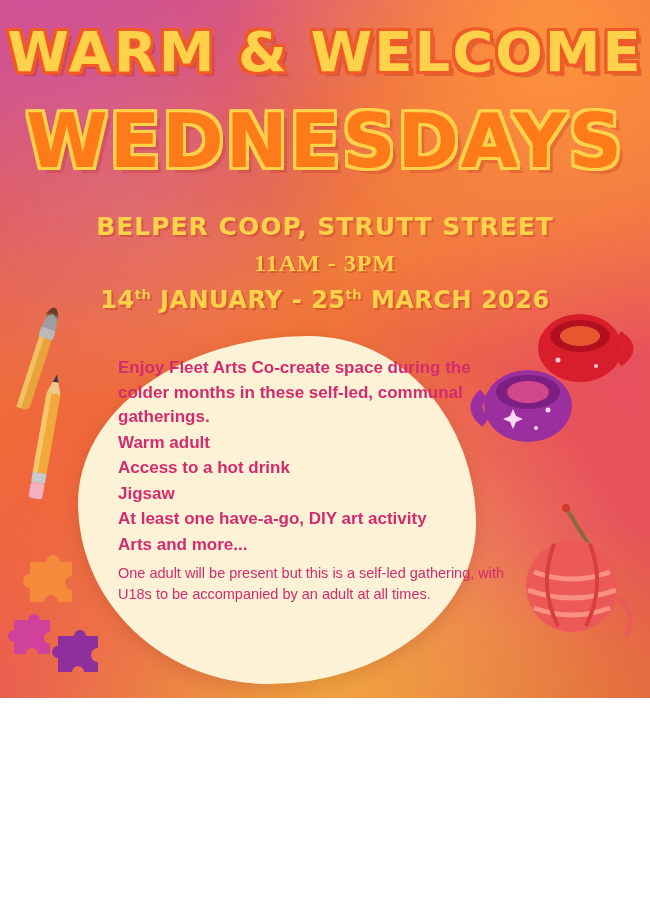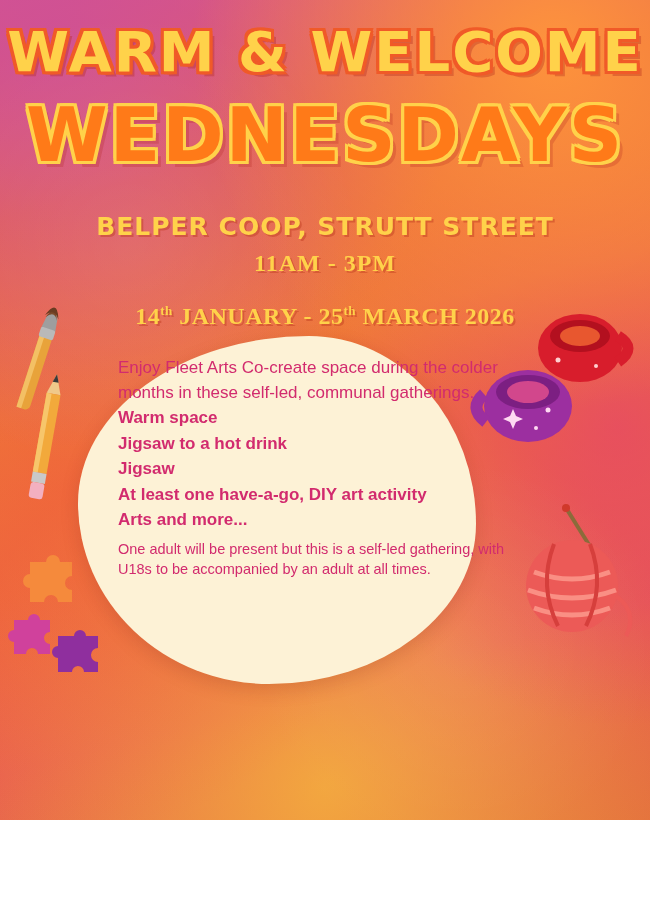--- a/index.html
+++ b/index.html
@@ -8,21 +8,21 @@
   }
   body {
     width: 650px;
     height: 919px;
     font-family: "Liberation Sans", sans-serif;
     overflow: hidden;
   }
   .poster {
     position: relative;
     width: 650px;
-    height: 820px;
+    height: 698px;
     overflow: hidden;
     background:
       radial-gradient(circle at 85% 6%, rgba(255,150,60,0.95) 0%, rgba(255,150,60,0) 38%),
       radial-gradient(circle at 8% 4%, rgba(206,80,150,0.85) 0%, rgba(206,80,150,0) 42%),
       radial-gradient(circle at 95% 52%, rgba(226,58,120,0.55) 0%, rgba(226,58,120,0) 40%),
       radial-gradient(circle at 10% 60%, rgba(240,90,60,0.45) 0%, rgba(240,90,60,0) 45%),
       radial-gradient(circle at 50% 96%, rgba(247,190,60,0.75) 0%, rgba(247,190,60,0) 46%),
       linear-gradient(165deg, #d9568f 0%, #e8643f 22%, #ef7a38 42%, #ee6a3e 60%, #e85a52 78%, #e26a3e 100%);
   }
   .grain {
@@ -54,42 +54,42 @@
       3px 3px 0 #f05a28, -3px -3px 0 #f05a28, 3px -3px 0 #f05a28, -3px 3px 0 #f05a28,
       5px 5px 0 rgba(180,40,30,0.35);
   }
   .title-line1 {
     font-size: 56px;
     margin-top: 8px;
   }
   .title-line2 {
     font-size: 74px;
     color: #ff7a18;
-    margin-top: 18px;
+    margin-top: 24px;
     text-shadow:
       3px 0 0 #ffd24a, -3px 0 0 #ffd24a, 0 3px 0 #ffd24a, 0 -3px 0 #ffd24a,
       3px 3px 0 #ffd24a, -3px -3px 0 #ffd24a, 3px -3px 0 #ffd24a, -3px 3px 0 #ffd24a,
       6px 6px 0 rgba(180,40,30,0.25);
   }
 
   
   .subhead {
     position: absolute;
     left: 0;
     right: 0;
     top: 212px;
     text-align: center;
     font-family: "DejaVu Sans", sans-serif;
     font-weight: bold;
     color: #ffd24a;
     text-shadow: 2px 2px 0 rgba(190,60,30,0.45);
   }
   .venue { font-size: 25px; letter-spacing: 1px; }
   .times { font-size: 24px; margin-top: 9px; letter-spacing: 1px; font-family: Liberation Serif, serif; }
-  .dates { font-size: 24px; margin-top: 26px; letter-spacing: 0.5px; font-family: Liberation Serif, serif; }
+  .dates { font-size: 24px; margin-top: 9px; letter-spacing: 0.5px; }
   .dates sup, .dates .sup { font-size: 13px; vertical-align: super; }
 
   
   .blob {
     position: absolute;
     left: 78px;
     top: 336px;
     width: 398px;
     height: 348px;
     background: #fdf2d6;
@@ -98,21 +98,21 @@
   }
   .blob-inner {
     position: absolute;
     left: 118px;
     top: 356px;
     width: 390px;
   }
   .body-text {
     color: #d22b6e;
     font-family: "Liberation Sans", sans-serif;
-    font-weight: normal;
+    font-weight: bold;
     font-size: 16.5px;
     line-height: 1.45;
     margin: 0;
   }
   .body-text.lead { font-size: 17px; }
   .body-list {
     list-style: none;
     margin: 0;
     padding: 0;
   }
@@ -223,22 +223,22 @@
     <path d="M6 8 h14 a6 6 0 1 1 12 0 h10 v12 a6 6 0 1 0 0 12 v10 h-12 a6 6 0 1 0 -12 0 h-12 v-12 a6 6 0 1 1 0 -12 z" fill="#d0419c"></path>
   </svg>
   <svg class="deco puz3" width="56" height="56" viewBox="0 0 56 56">
     <path d="M6 8 h16 a6 6 0 1 1 12 0 h12 v12 a6 6 0 1 0 0 14 v10 h-14 a6 6 0 1 0 -12 0 h-14 v-14 a6 6 0 1 1 0 -12 z" fill="#8f2f9e"></path>
   </svg>
 
   <div class="blob"></div>
   <div class="blob-inner">
     <p class="body-text lead">Enjoy Fleet Arts Co-create space during the colder months in these self-led, communal gatherings.</p>
     <ul class="body-list">
-      <li>Warm space</li>
-      <li>Jigsaw to a hot drink</li>
+      <li>Warm adult</li>
+      <li>Access to a hot drink</li>
       <li>Jigsaw</li>
       <li>At least one have-a-go, DIY art activity</li>
       <li>Arts and more...</li>
     </ul>
     <p class="small-note">One adult will be present but this is a self-led gathering, with U18s to be accompanied by an adult at all times.</p>
   </div>
 
   <div class="footer">
     
 

